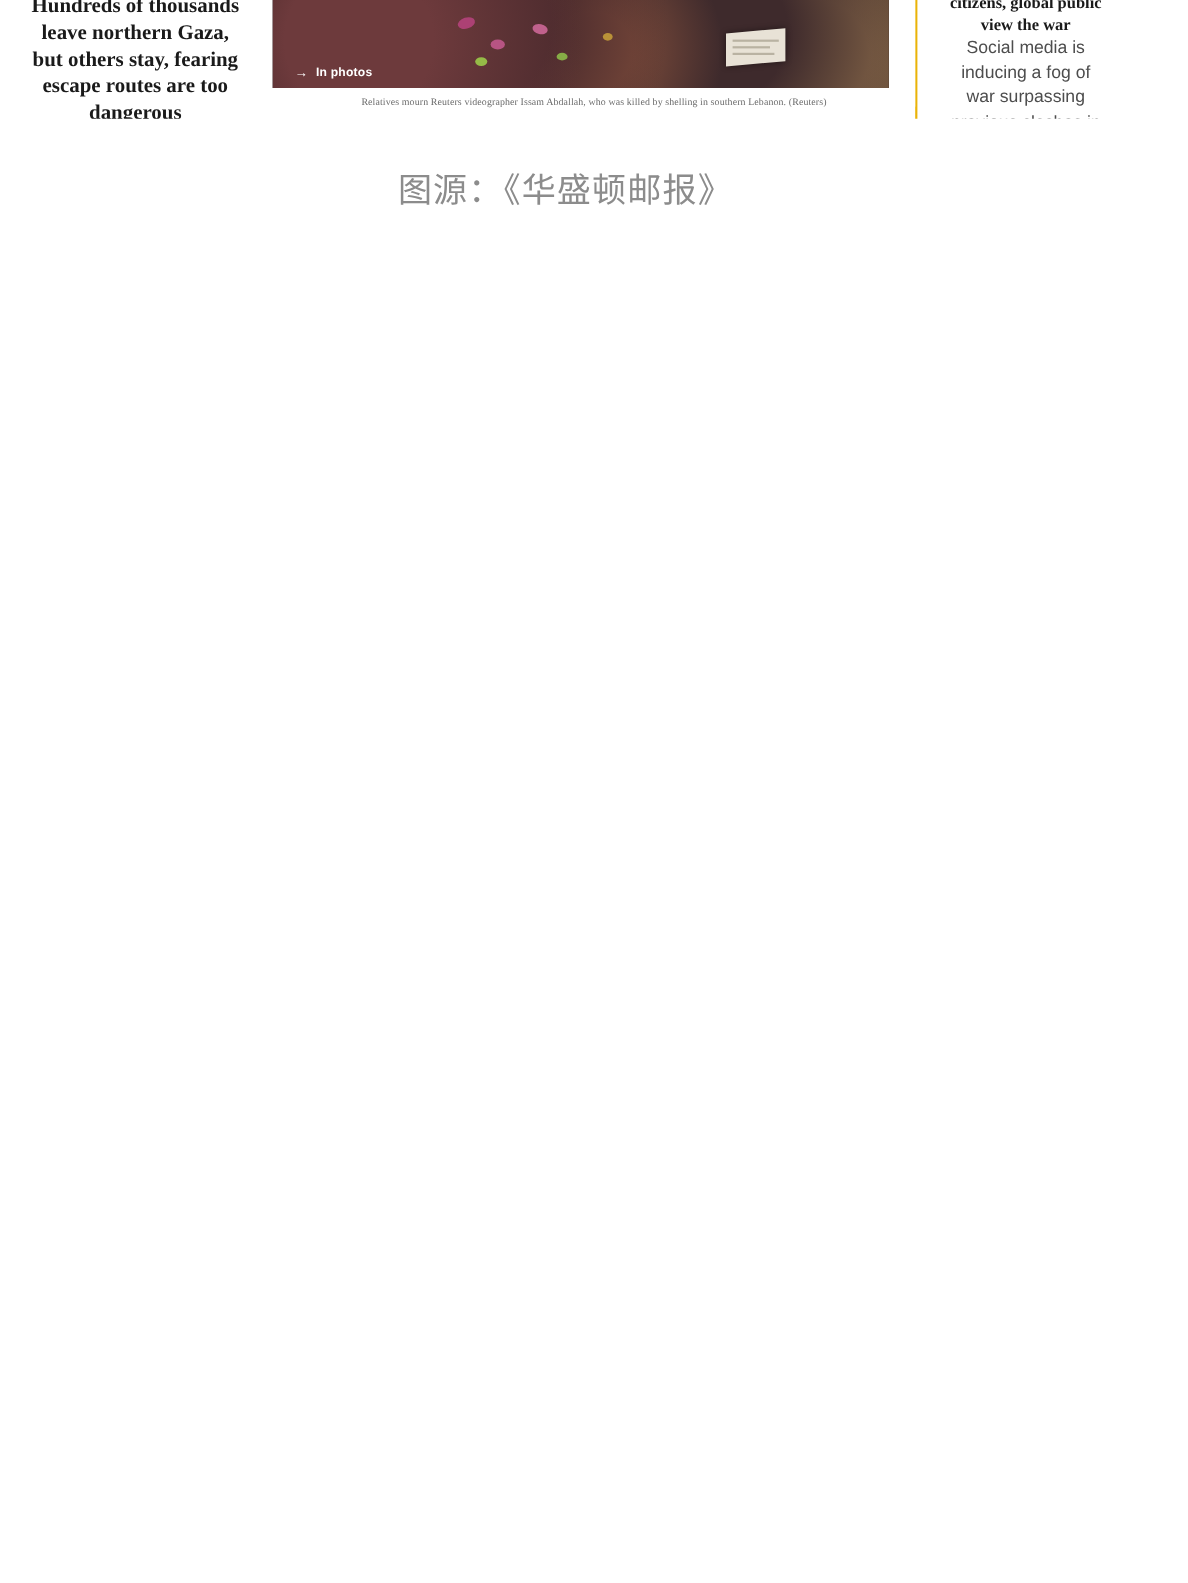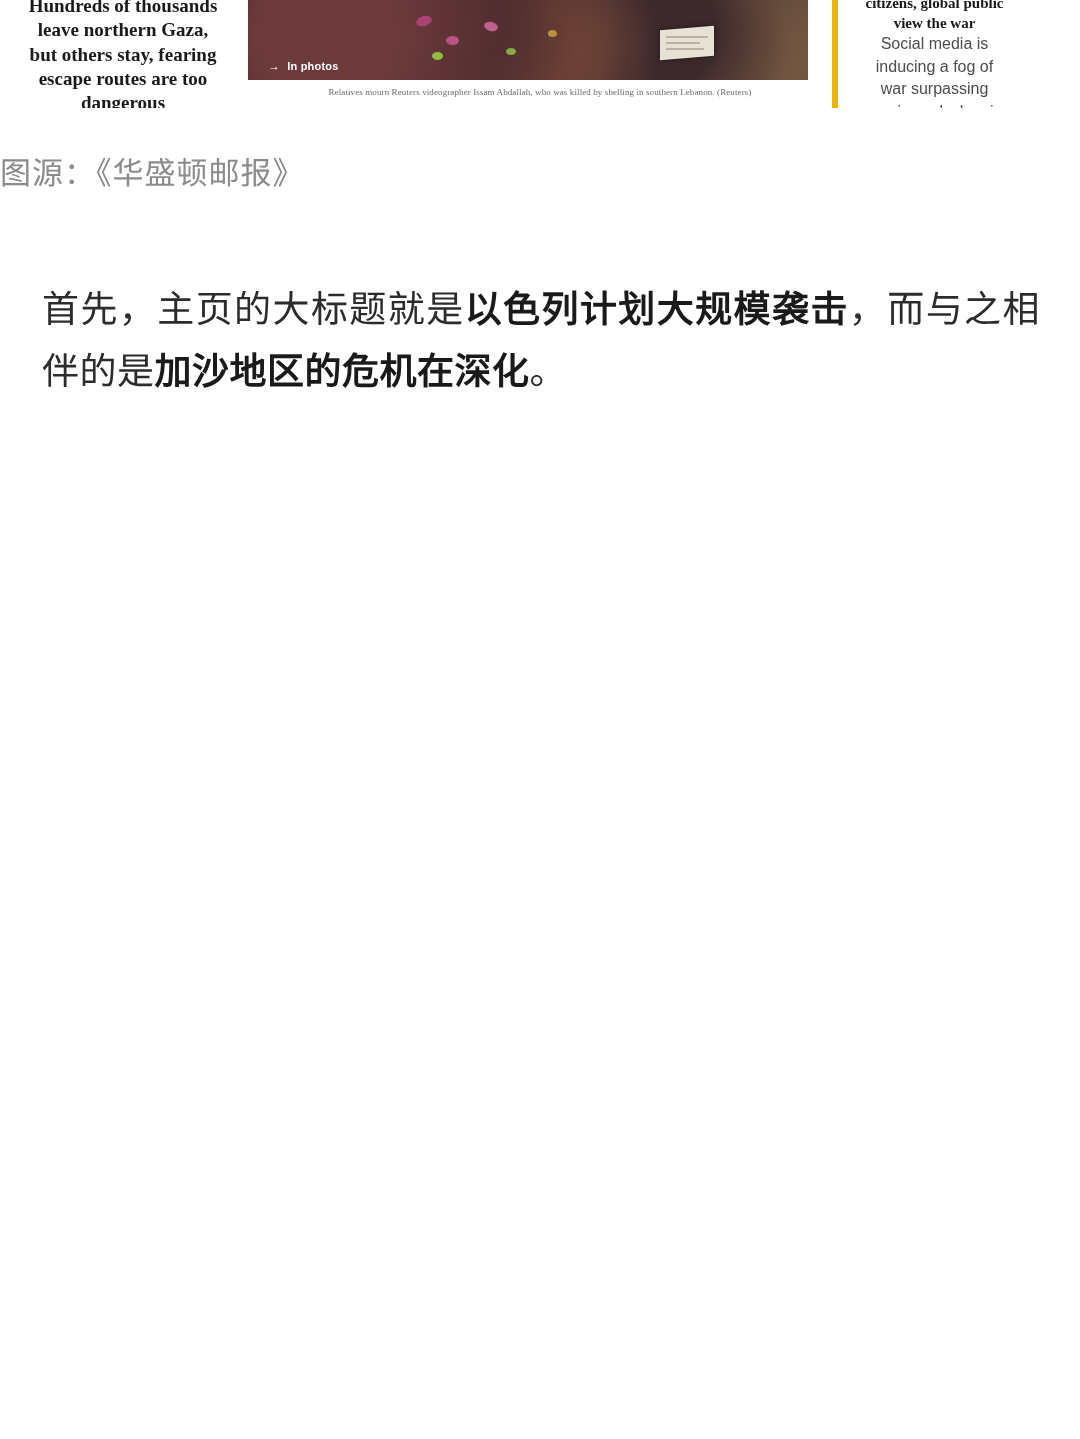--- a/index.html
+++ b/index.html
@@ -131,41 +131,41 @@
     color: #6b6b6b;
     font-family: Liberation Serif, serif;
     letter-spacing: .1px;
   }
 
   
   .np-right {
     width: 196px;
     padding: 0 24px 0 27px;
     box-sizing: border-box;
-    border-left: 6px solid #eab308;
+    border-left: 2px solid #eab308;
     background: #fff;
   }
   .np-right-headline {
     font-family: "Liberation Serif", "DejaVu Serif", serif;
     font-weight: 700;
     font-size: 15px;
     line-height: 1.3;
     color: #1a1a1a;
     margin-top: -6px;
   }
   .np-right-dek {
     margin-top: 0;
     font-size: 16px;
     line-height: 1.42;
     color: #4d4d4d;
   }
 
   
   .source-line {
-    text-align: left;
+    text-align: center;
     padding: 40px 52px 0 0;
     font-size: 31px;
     color: #8c8c8c;
     letter-spacing: 1px;
     font-family: "Liberation Sans", "DejaVu Sans", sans-serif;
   }
 
   
   .article {
     padding: 86px 40px 60px 42px;
@@ -222,16 +222,15 @@
         <div class="np-right-headline">citizens, global public view the war</div>
         <div class="np-right-dek">Social media is inducing a fog of war surpassing previous clashes in the region.</div>
       </div>
 
     </div>
   </div>
 
   <div class="source-line">图源：《华盛顿邮报》</div>
 
   <div class="article">
-    <p class="para" id="para-0"><span>首先，主页的大标题就是</span><b>以色列计划大规模袭击</b><span>，而与之相伴的是</span><b>加沙地区的危机在深化</b><span>。</span></p>
   </div>
 
 </div>
 
 </body></html>

